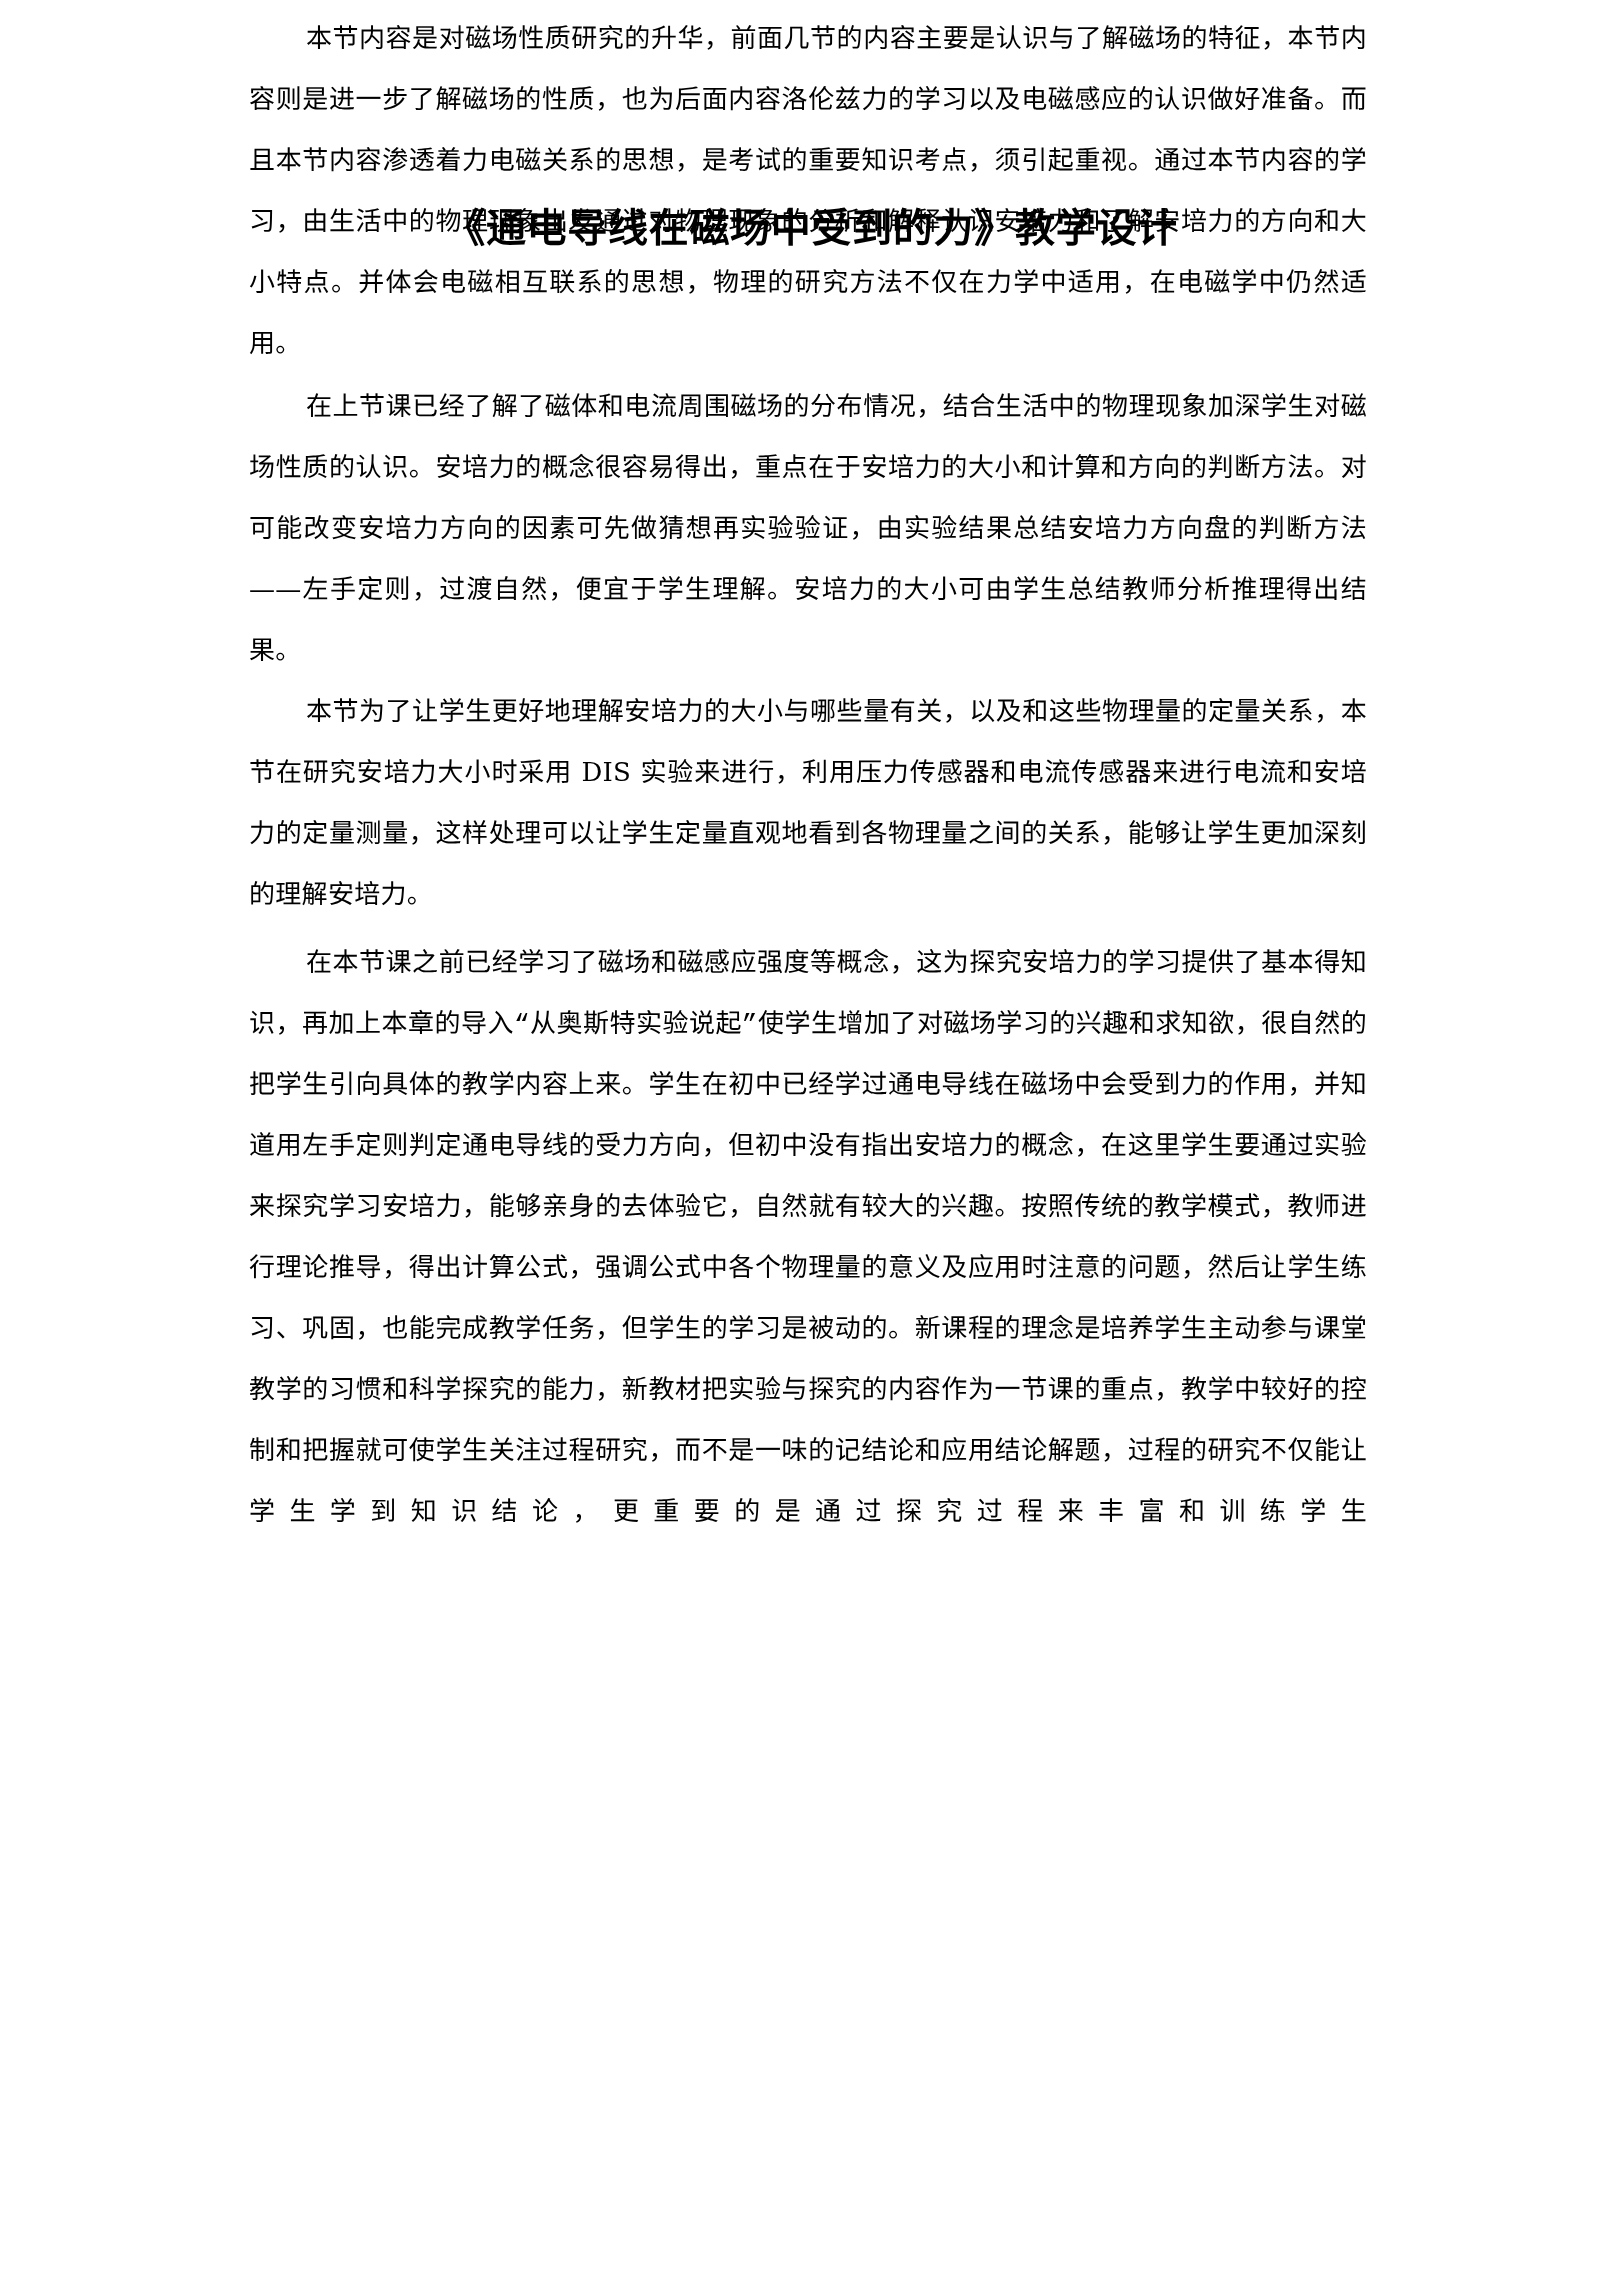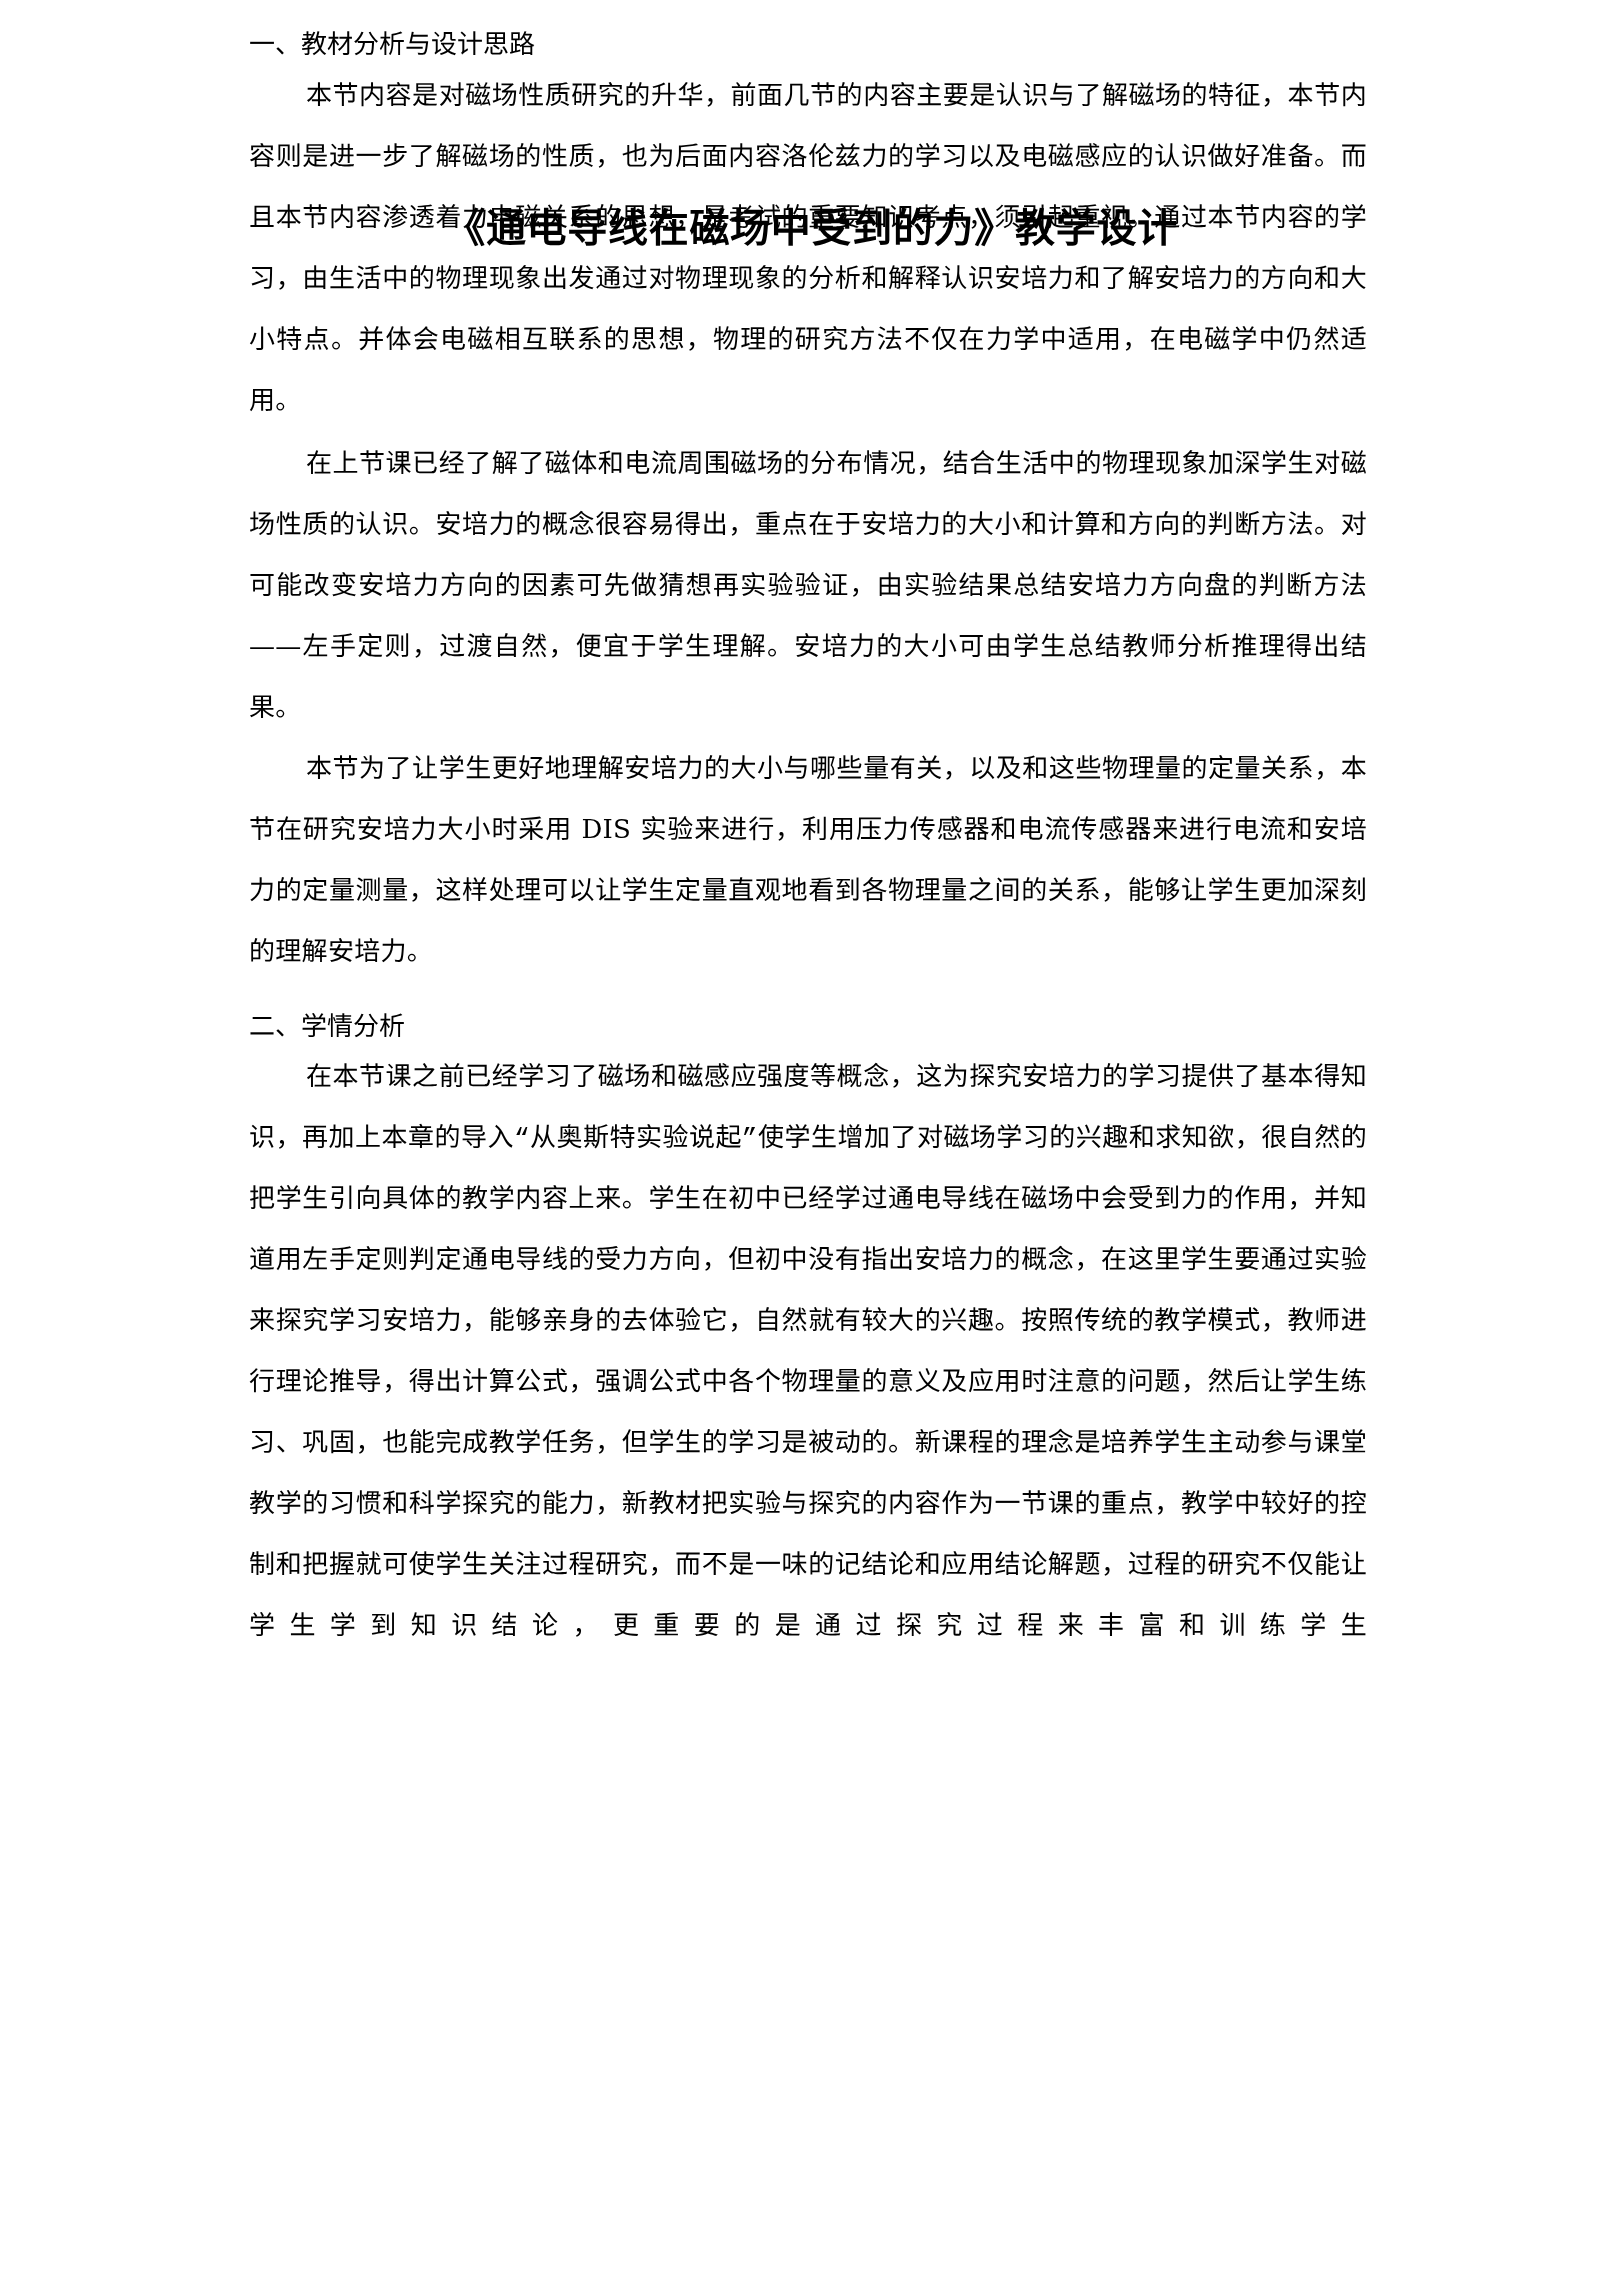--- a/index.html
+++ b/index.html
@@ -77,28 +77,26 @@
 </style>
 </head>
 <body>
 
 <div class="page">
 
   <h1 class="doc-title">《通电导线在磁场中受到的力》教学设计</h1>
 
   <div class="content">
 
-    <div class="section-heading">一、教材分析与设计思路</div>
 
     <p class="para first-after-heading">本节内容是对磁场性质研究的升华，前面几节的内容主要是认识与了解磁场的特征，本节内容则是进一步了解磁场的性质，也为后面内容洛伦兹力的学习以及电磁感应的认识做好准备。而且本节内容渗透着力电磁关系的思想，是考试的重要知识考点，须引起重视。通过本节内容的学习，由生活中的物理现象出发通过对物理现象的分析和解释认识安培力和了解安培力的方向和大小特点。并体会电磁相互联系的思想，物理的研究方法不仅在力学中适用，在电磁学中仍然适用。</p>
 
     <p class="para">在上节课已经了解了磁体和电流周围磁场的分布情况，结合生活中的物理现象加深学生对磁场性质的认识。安培力的概念很容易得出，重点在于安培力的大小和计算和方向的判断方法。对可能改变安培力方向的因素可先做猜想再实验验证，由实验结果总结安培力方向盘的判断方法——左手定则，过渡自然，便宜于学生理解。安培力的大小可由学生总结教师分析推理得出结果。</p>
 
     <p class="para">本节为了让学生更好地理解安培力的大小与哪些量有关，以及和这些物理量的定量关系，本节在研究安培力大小时采用 DIS 实验来进行，利用压力传感器和电流传感器来进行电流和安培力的定量测量，这样处理可以让学生定量直观地看到各物理量之间的关系，能够让学生更加深刻的理解安培力。</p>
 
-    <div class="section-heading">二、学情分析</div>
 
     <p class="para first-after-heading clipped">在本节课之前已经学习了磁场和磁感应强度等概念，这为探究安培力的学习提供了基本得知识，再加上本章的导入“从奥斯特实验说起”使学生增加了对磁场学习的兴趣和求知欲，很自然的把学生引向具体的教学内容上来。学生在初中已经学过通电导线在磁场中会受到力的作用，并知道用左手定则判定通电导线的受力方向，但初中没有指出安培力的概念，在这里学生要通过实验来探究学习安培力，能够亲身的去体验它，自然就有较大的兴趣。按照传统的教学模式，教师进行理论推导，得出计算公式，强调公式中各个物理量的意义及应用时注意的问题，然后让学生练习、巩固，也能完成教学任务，但学生的学习是被动的。新课程的理念是培养学生主动参与课堂教学的习惯和科学探究的能力，新教材把实验与探究的内容作为一节课的重点，教学中较好的控制和把握就可使学生关注过程研究，而不是一味的记结论和应用结论解题，过程的研究不仅能让学生学到知识结论，更重要的是通过探究过程来丰富和训练学生</p>
 
   </div>
 
 </div>
 
 
 </body></html>

